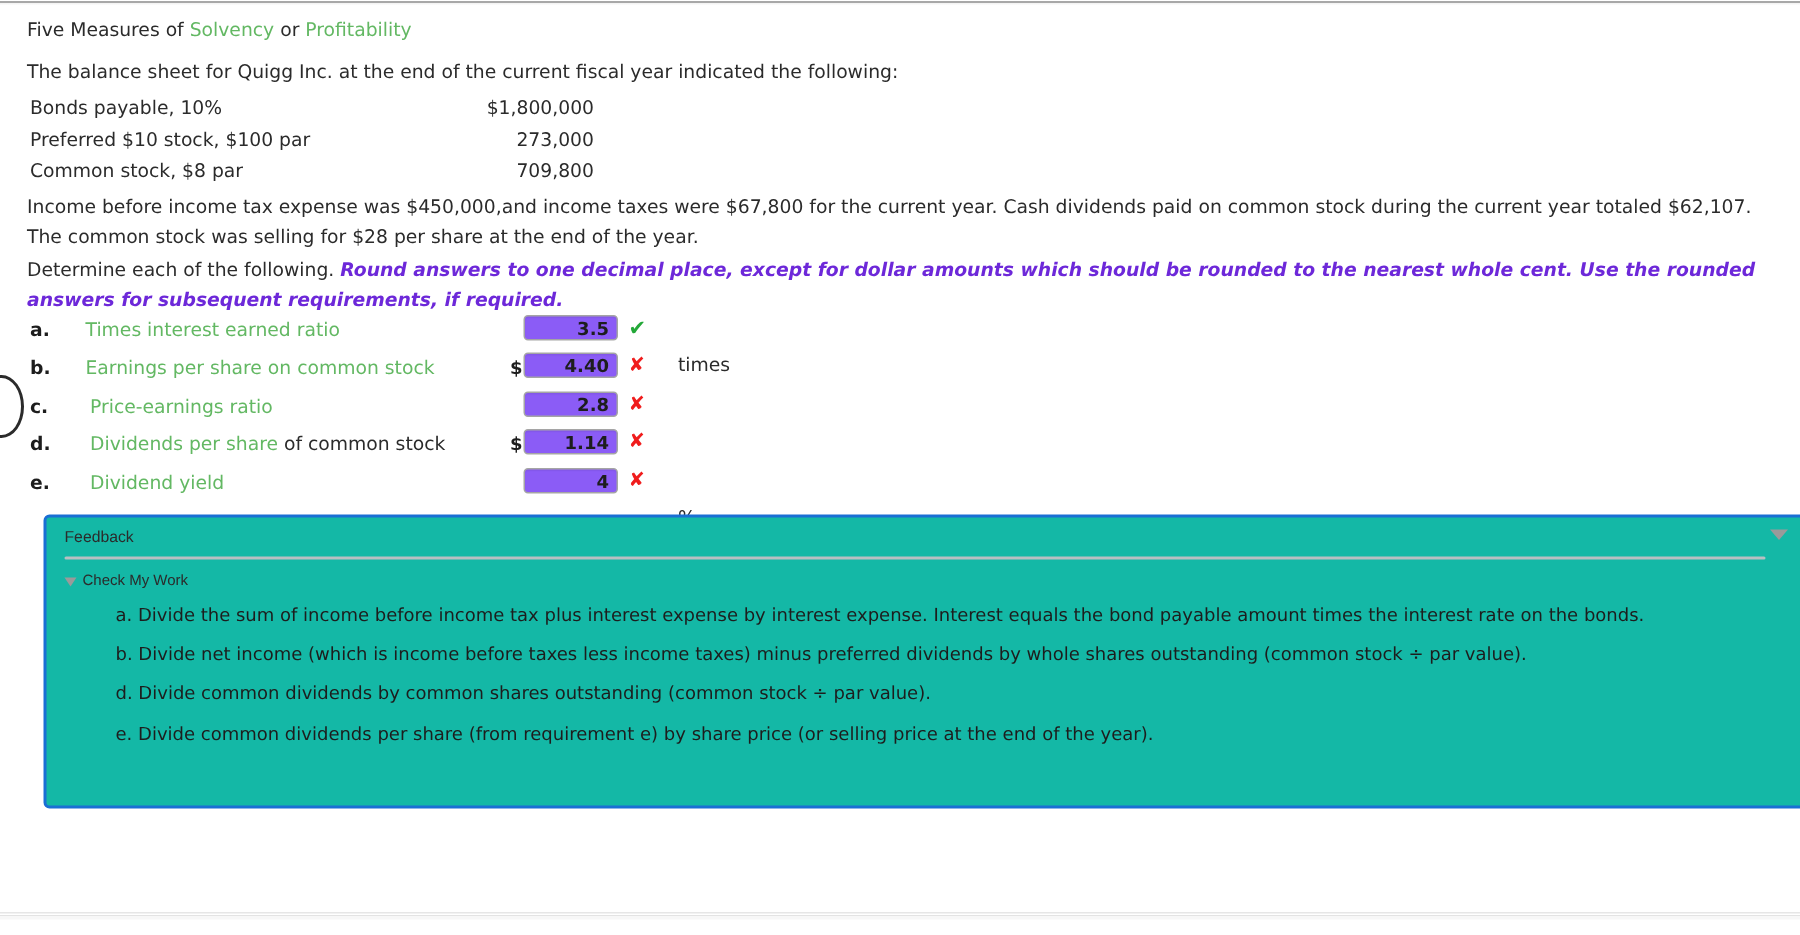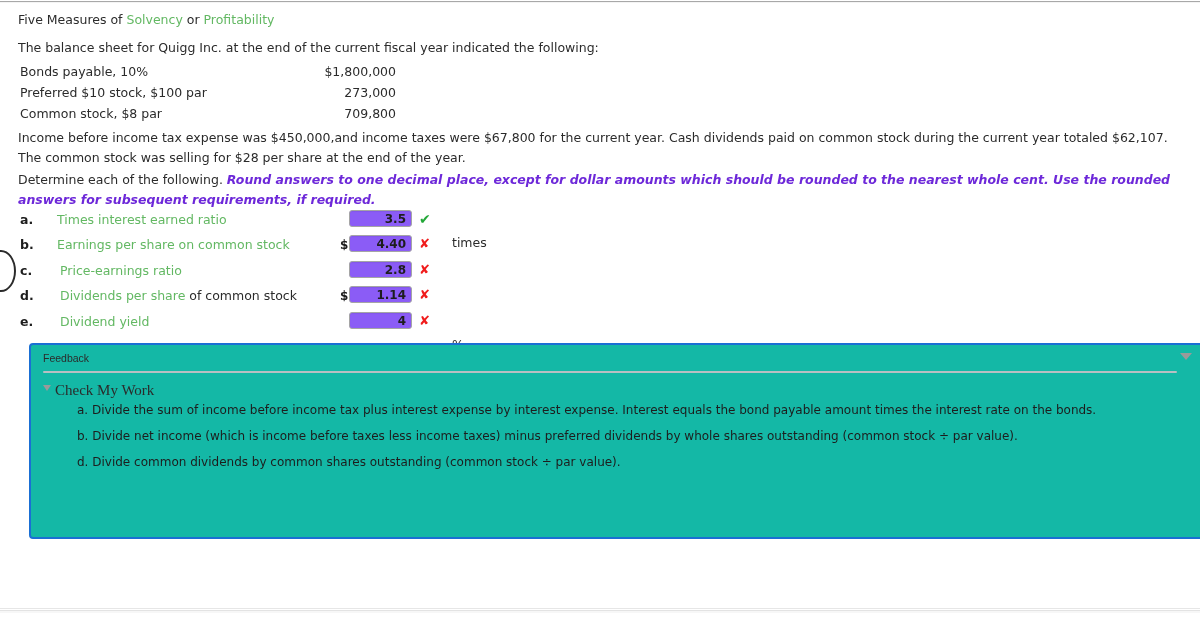--- a/index.html
+++ b/index.html
@@ -71,22 +71,22 @@
   }
   .fb-title{position:absolute;left:12px;top:7px;font-size:10.5px;color:#2b2b2b;
     font-family:"Liberation Sans","DejaVu Sans",sans-serif;}
   .fb-collapse{
     position:absolute;right:10px;top:8px;width:0;height:0;
     border-left:6px solid transparent;border-right:6px solid transparent;
     border-top:7px solid #9a9a9a;
   }
   .fb-divider{position:absolute;left:12px;top:26px;width:1134px;height:2px;
     background:#b9bfc2;border-radius:1px;}
-  .fb-cmw{position:absolute;left:24px;top:37px;font-size:15px;color:#2b2b2b;
-    font-family:Liberation Serif, serif;}
+  .fb-cmw{position:absolute;left:24px;top:37px;font-size:10px;color:#2b2b2b;
+    font-family:Liberation Sans, sans-serif;}
   .fb-cmw-tri{
     position:absolute;left:12px;top:40px;width:0;height:0;
     border-left:4.5px solid transparent;border-right:4.5px solid transparent;
     border-top:6px solid #9a9a9a;
   }
   .fb-list{position:absolute;left:20px;top:58px;width:1120px;}
   .fb-item{font-size:12px;color:#1d1d1d;line-height:14px;margin-bottom:12.2px;
     padding-left:26px;white-space:nowrap;}
 </style>
 </head>
@@ -177,18 +177,19 @@
   <div class="feedback">
     <div class="fb-title">Feedback</div>
     <div class="fb-collapse"></div>
     <div class="fb-divider"></div>
     <div class="fb-cmw-tri"></div>
     <div class="fb-cmw">Check My Work</div>
     <div class="fb-list">
       <div class="fb-item">a. Divide the sum of income before income tax plus interest expense by interest expense. Interest equals the bond payable amount times the interest rate on the bonds.</div>
       <div class="fb-item">b. Divide net income (which is income before taxes less income taxes) minus preferred dividends by whole shares outstanding (common stock ÷ par value).</div>
       <div class="fb-item">d. Divide common dividends by common shares outstanding (common stock ÷ par value).</div>
+      <div class="fb-item">e. Divide common dividends per share (from requirement e) by share price (or selling price at the end of the year).</div>
     </div>
   </div>
 
 </div>
 
 <div class="bottom-rule"></div>
 
 </body></html>

